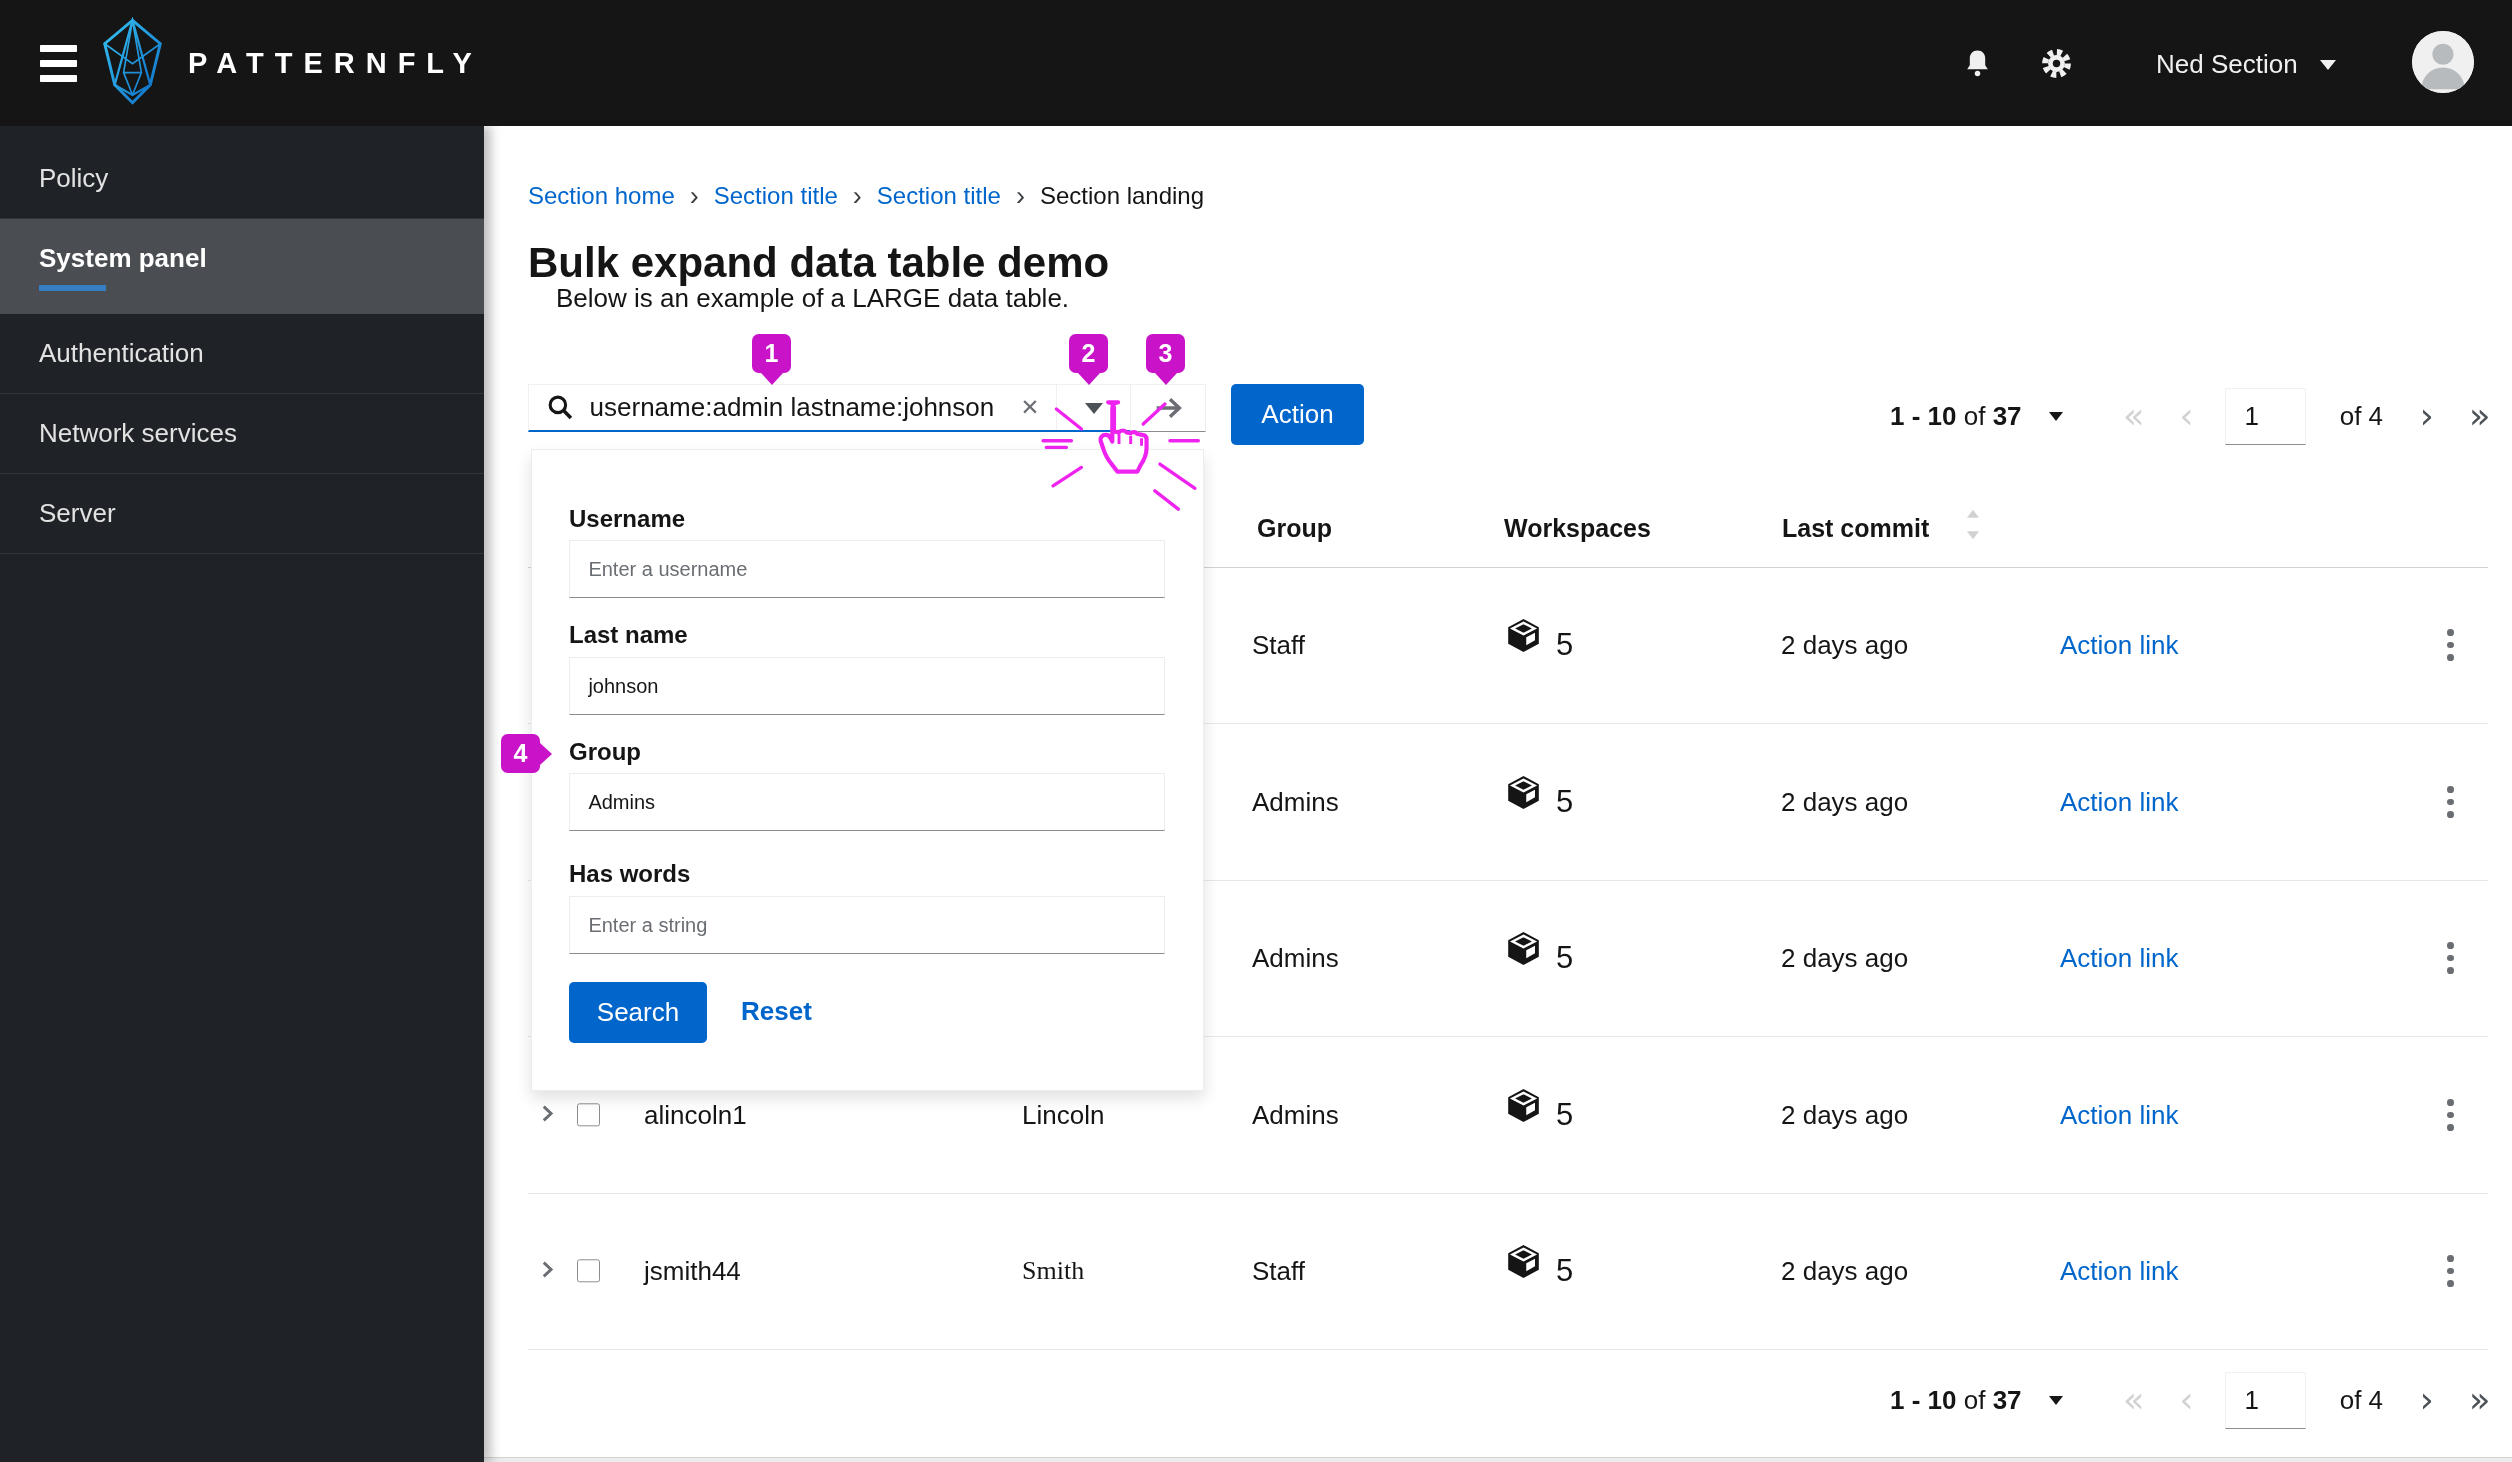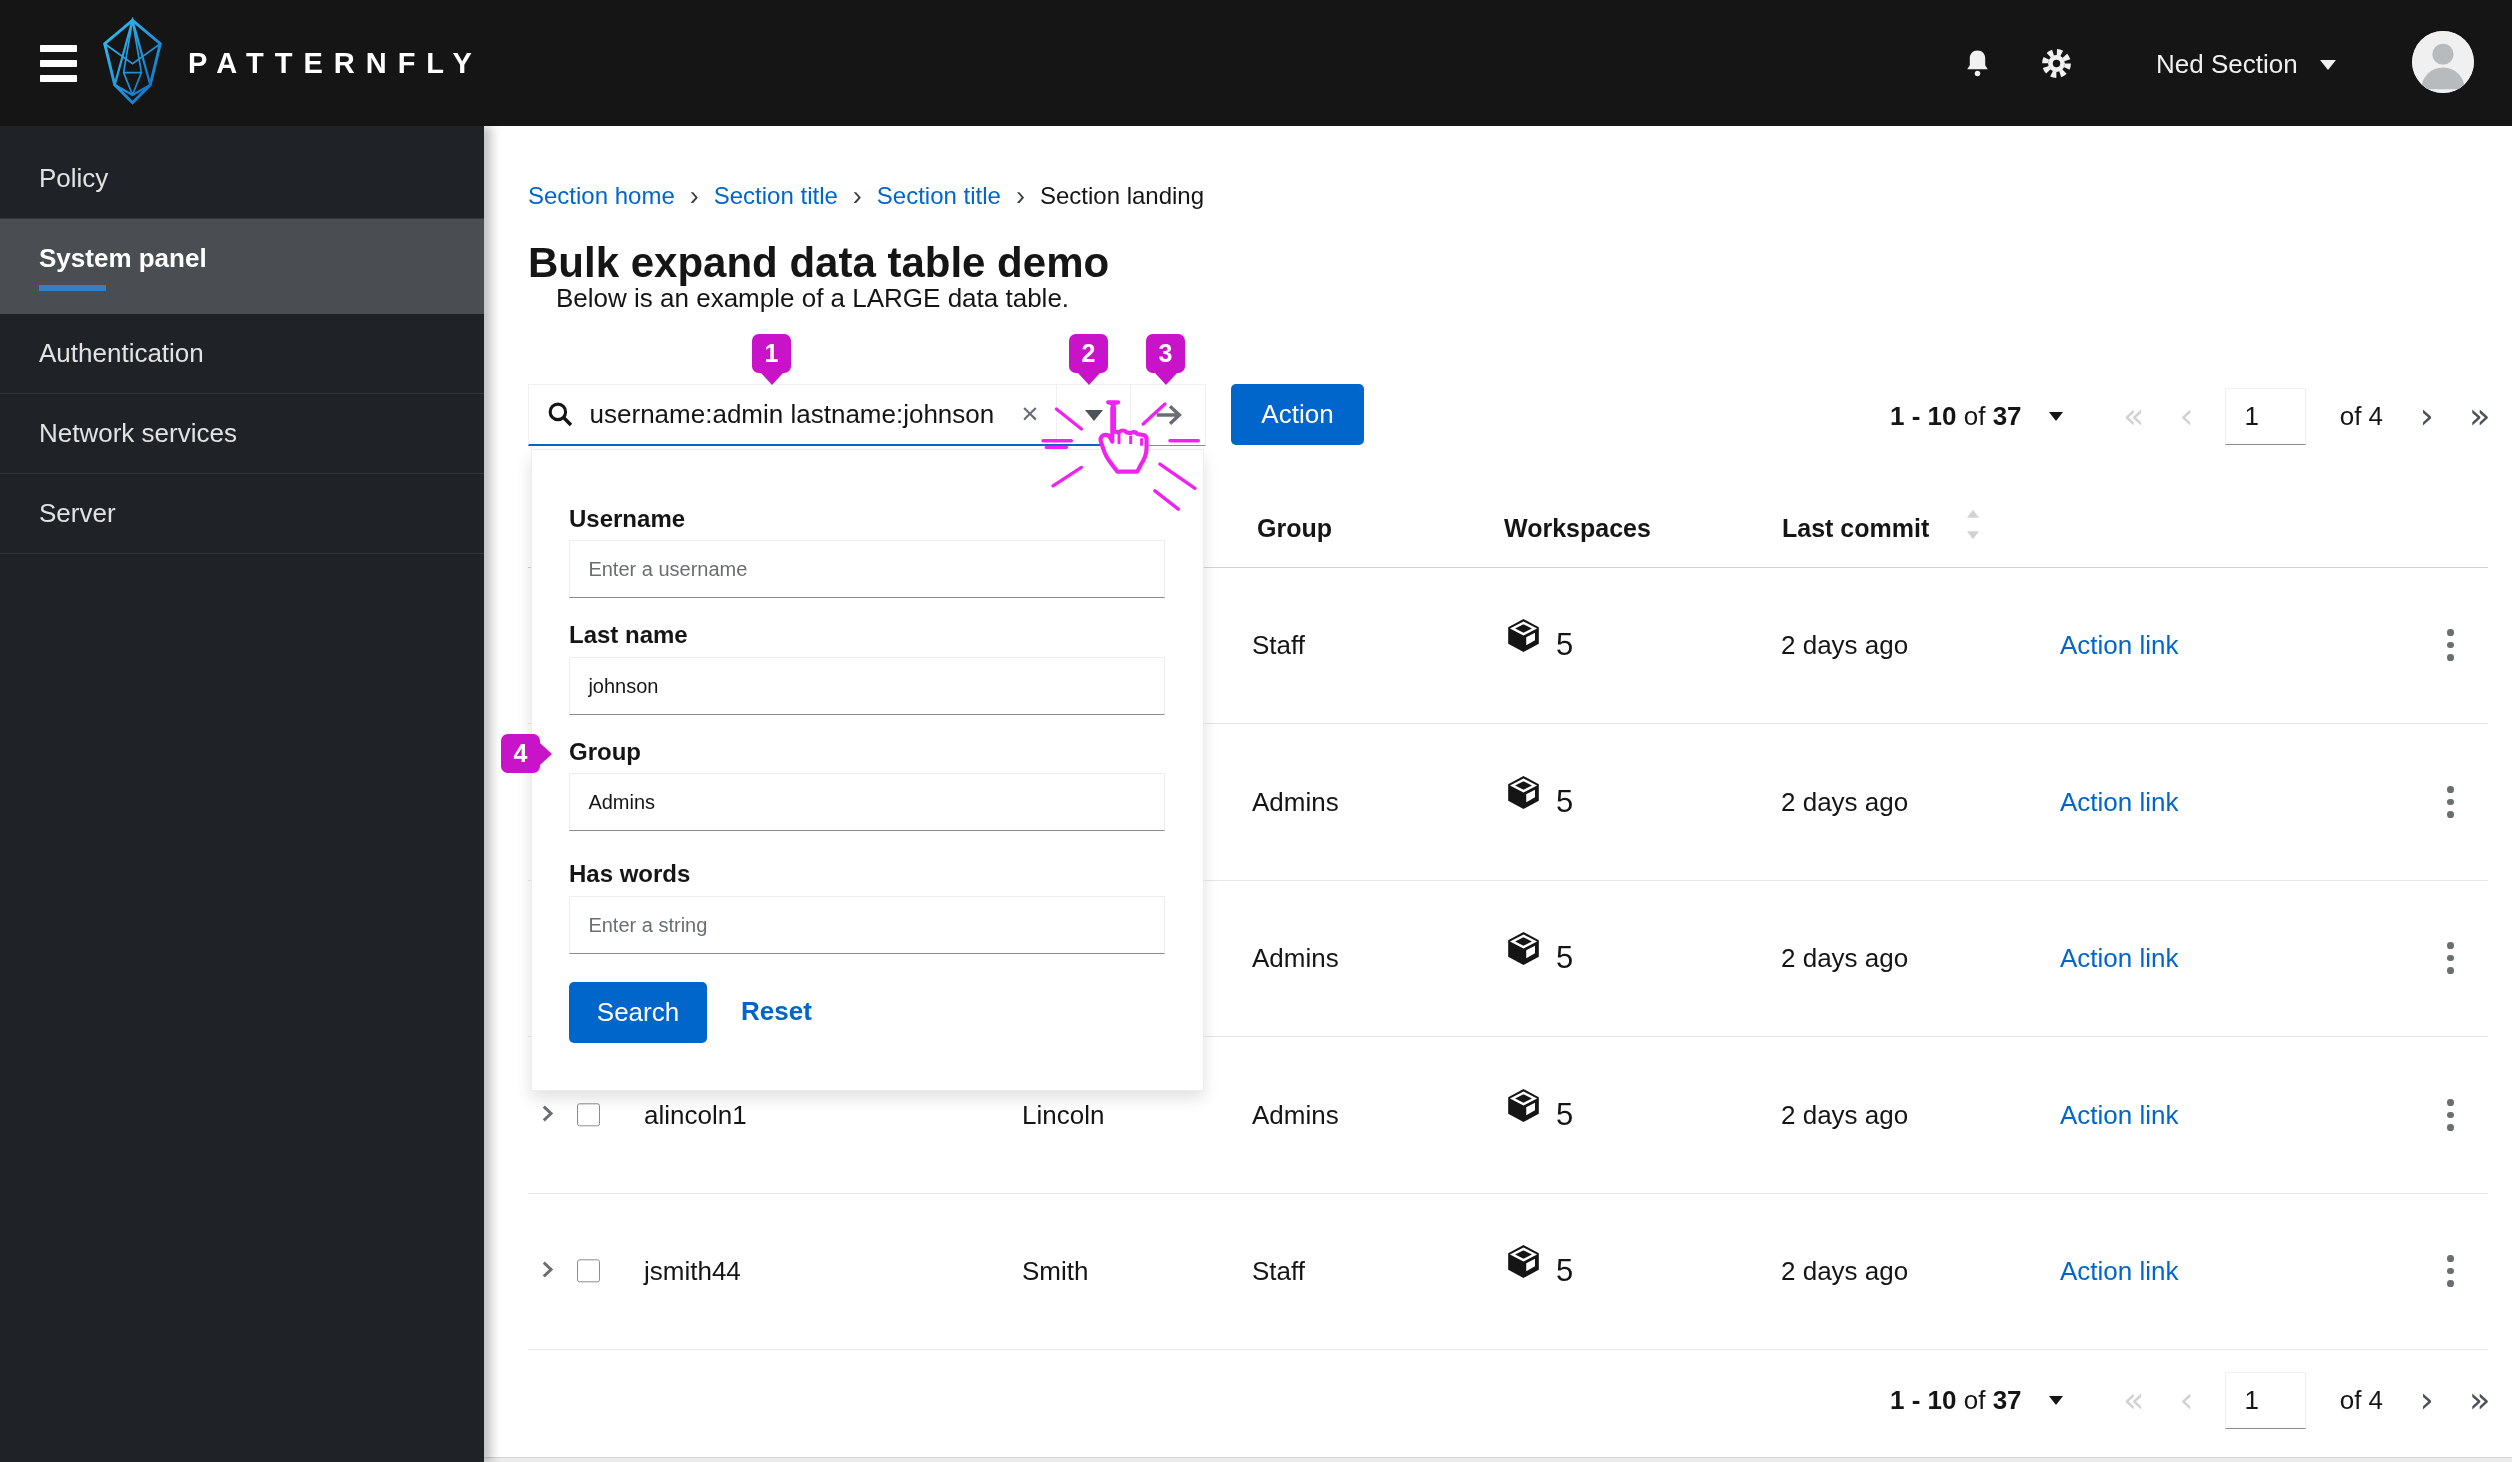--- a/index.html
+++ b/index.html
@@ -27,21 +27,21 @@
   .nav-active-bar{width:67px;height:5.9px;background:#377dc3;margin-top:11.7px;}
 
   
   .breadcrumb{position:absolute;left:528px;top:154px;display:flex;align-items:center;gap:15px;font-size:24px;margin-top:28px;}
   .breadcrumb a{color:#0066cc;text-decoration:none;cursor:pointer;}
   .crumb-sep{color:#3c3f42;font-size:27px;line-height:24px;}
   .page-title{position:absolute;left:528px;top:211px;font-size:42px;font-weight:700;color:#151515;}
   .page-subtitle{position:absolute;left:528px;top:283px;font-size:26px;color:#151515;margin-left:28px;}
 
   
-  .search-group{position:absolute;left:528px;top:384px;height:62px;display:flex;z-index:40;background:#fff;}
+  .search-group{position:absolute;left:528px;top:384px;height:48px;display:flex;z-index:40;background:#fff;}
   .search-main{display:flex;align-items:center;border:0.8px solid #f0f0f0;border-bottom:2.5px solid #0066cc;box-sizing:border-box;}
   .search-input-wrap{width:527px;height:100%;display:flex;align-items:center;padding:0 11.7px 0 16.7px;box-sizing:border-box;}
   .search-input{flex:1;border:none;outline:none;font-size:26px;color:#151515;font-family:"Liberation Sans",sans-serif;min-width:0;}
   .search-clear{font-size:22.6px;color:#6a6e73;cursor:pointer;padding:0 5px;background:none;border:none;}
   .search-caret-btn{width:73px;height:100%;border-left:0.8px solid #f0f0f0;display:flex;align-items:center;justify-content:center;cursor:pointer;background:#fff;border-top:none;border-right:none;border-bottom:none;}
   .caret-down-dark{width:0;height:0;border:9.2px solid transparent;border-top:11px solid #4d5258;margin-top:10px;}
   .search-arrow-btn{width:75px;height:100%;border:0.8px solid #f0f0f0;border-left:none;border-bottom:0.8px solid #8a8d90;
                     box-sizing:border-box;display:flex;align-items:center;justify-content:center;cursor:pointer;background:#fff;}
   .action-btn{position:absolute;left:1231px;top:384px;width:133px;height:61px;background:#0066cc;color:#fff;
               border:none;border-radius:5px;font-size:26px;font-family:"Liberation Sans",sans-serif;cursor:pointer;}
@@ -340,21 +340,21 @@
   </div>
 
   <div class="trow" style="top:1193px;">
     <button class="cell vcenter expand-btn" style="left:6.7px;">
       <svg width="23.4" height="23.4" viewBox="0 0 24 24">
           <path d="M9 5 L16.5 12 L9 19" fill="none" stroke="#6a6e73" stroke-width="3"></path>
         </svg>
     </button>
     <input type="checkbox" class="cell vcenter row-check" style="left: 49px;">
     <span class="cell vcenter" style="left:116px;">jsmith44</span>
-    <span class="cell vcenter" style="left:494px;">Smith</span>
+    <span class="cell vcenter" style="left:494px;font-family:Liberation Serif, serif;">Smith</span>
     <span class="cell vcenter" style="left:724px;">Staff</span>
     <span class="cell vcenter" style="left:978px;top:46%;">
       <svg width="35" height="37" viewBox="0 0 32 32">
         <polygon points="16,1 30,8.5 30,23.5 16,31 2,23.5 2,8.5" fill="#151515"></polygon>
         <polygon points="16,4.5 26,9.6 16,14.8 6,9.6" fill="#151515" stroke="#fff" stroke-width="2.2"></polygon>
         <polygon points="18.5,17.5 26.5,13.4 26.5,20.4 18.5,24.8" fill="#fff"></polygon>
       </svg>
     </span>
     <span class="cell vcenter ws-count" style="left:1028px;">5</span>
     <span class="cell vcenter" style="left:1253px;">2 days ago</span>

